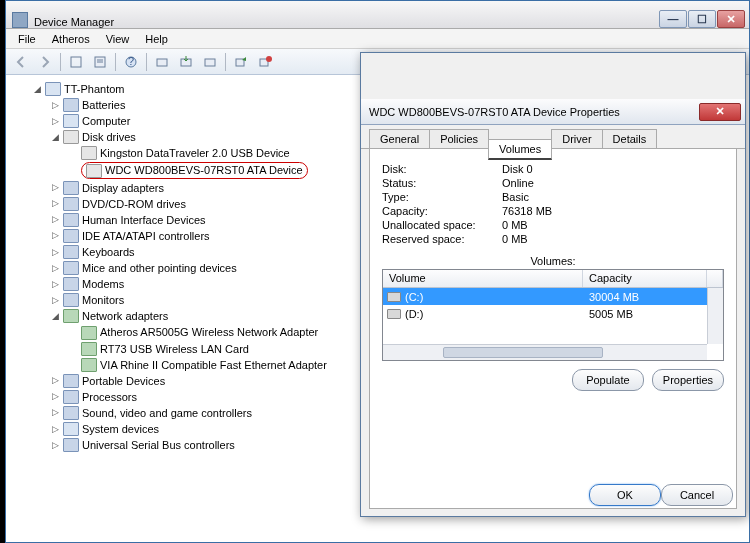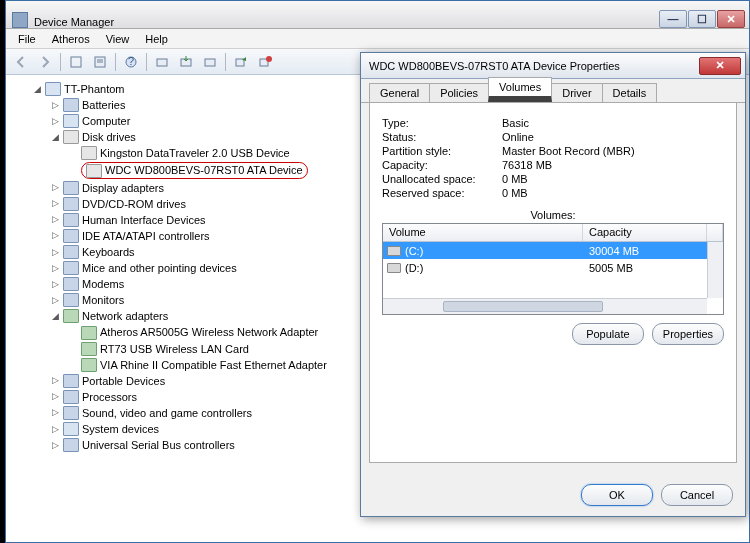--- a/index.html
+++ b/index.html
@@ -29,27 +29,27 @@
 .node .ico.drive { background: #e6e6e6; border-color: #999; }
 .node .ico.net { background: #b8d8b8; border-color: #6fa06f; }
 .node .lbl { vertical-align: middle; }
 .indent1 { padding-left: 18px; }
 .indent2 { padding-left: 36px; }
 .indent3 { padding-left: 54px; }
 .circled { border: 1px solid #c00; border-radius: 10px; padding: 0 4px; display: inline-block; }
 
 
 .dialog { position: absolute; top: 52px; left: 360px; width: 386px; height: 465px; background: #f0f0f0; border: 1px solid #5a7aa0; box-shadow: 2px 2px 10px rgba(0,0,0,0.4); }
-.dlg-titlebar { height: 26px; background: linear-gradient(#fcfcfd,#e0e6ee); border-bottom: 1px solid #8fa3bf; display: flex; align-items: center; padding: 0 4px; }
+.dlg-titlebar { height: 26px; background: linear-gradient(#fcfcfd,#e0e6ee); border-bottom: 1px solid #8fa3bf; display: flex; align-items: center; padding: 0 4px; margin-top: 46px; }
 .dlg-titlebar .dlg-title { flex: 1; color: #000; padding-left: 4px; }
 .dlg-close { width: 42px; height: 18px; background: linear-gradient(#e27474,#c13838); border: 1px solid #8a2a2a; border-radius: 2px; color: #fff; display: flex; align-items: center; justify-content: center; font-weight: bold; }
 
 .tabstrip { height: 24px; display: flex; align-items: flex-end; padding: 4px 4px 0 8px; border-bottom: 1px solid #aaa; background: #f0f0f0; }
 .tab { padding: 3px 10px; border: 1px solid #aaa; border-bottom: none; background: #ececec; margin-right: -1px; position: relative; }
-.tab.active { background: #fff; border-bottom: 6px solid #404040; top: 0; z-index: 2; }
+.tab.active { background: #fff; border-bottom: 2px solid #404040; top: 12px; z-index: 2; }
 .tabpane { background: #fff; margin: 0 8px 8px 8px; border: 1px solid #aaa; border-top: none; padding: 12px; height: 360px; }
 .desc { margin-bottom: 12px; }
 .kv { display: flex; margin: 2px 0; }
 .kv .k { width: 120px; }
 .kv .v { flex: 1; }
 .vol-label { margin-top: 10px; margin-bottom: 2px; text-align: center; }
 .vol-table { border: 1px solid #828790; height: 92px; background: #fff; position: relative; }
 .vol-head { display: flex; background: linear-gradient(#fdfdfe,#ebeef3); border-bottom: 1px solid #bcc4d0; height: 18px; }
 .vol-head .vh { padding: 2px 6px; border-right: 1px solid #d0d6e0; }
 .vh-vol { width: 200px; }
@@ -61,21 +61,21 @@
 .vol-row .vc-cap { flex: 1; padding-left: 6px; }
 .vol-row .vc-scroll { width: 16px; }
 .vol-scroll-v { position: absolute; right: 0; top: 18px; bottom: 16px; width: 16px; background: #eef0f4; border-left: 1px solid #c8cdd6; }
 .vol-scroll-h { position: absolute; left: 0; right: 16px; bottom: 0; height: 16px; background: #eef0f4; border-top: 1px solid #c8cdd6; }
 .vol-scroll-h .thumb { position: absolute; left: 60px; width: 160px; top: 2px; bottom: 2px; background: #cfd7e3; border: 1px solid #a8b3c4; border-radius: 2px; }
 .drive-ico { width: 14px; height: 10px; background: #d8d8d8; border: 1px solid #888; border-radius: 1px; display: inline-block; }
 
 .pane-btns { display: flex; justify-content: flex-end; gap: 8px; margin-top: 8px; }
 .btn { min-width: 72px; height: 22px; background: linear-gradient(#fdfdfd,#e4e8ee); border: 1px solid #8b97a8; border-radius: 10px; padding: 0 10px; display: inline-flex; align-items: center; justify-content: center; cursor: default; }
 .btn.default { border: 1px solid #3579c9; box-shadow: 0 0 2px #6aa8ee; }
-.dlg-btns { position: absolute; right: 12px; bottom: 10px; display: flex; gap: 8px; }
+.dlg-btns { position: absolute; right: 12px; bottom: 10px; display: flex; }
 </style>
 </head>
 <body>
 
 <div class="main-window">
   <div class="titlebar">
     <span class="tb-icon"></span>
     <span class="tb-title">Device Manager</span>
     <div class="tb-btns">
       <div class="tb-btn">—</div>
@@ -188,30 +188,30 @@
   </div>
   <div class="tabstrip">
     <div class="tab">General</div>
     <div class="tab">Policies</div>
     <div class="tab active">Volumes</div>
     <div class="tab">Driver</div>
     <div class="tab">Details</div>
   </div>
   <div class="tabpane">
     <div class="kv">
+        <span class="k">Disk:</span>
+        <span class="v">Disk 0</span>
+      </div>
+    <div class="kv">
+        <span class="k">Status:</span>
+        <span class="v">Online</span>
+      </div>
+    <div class="kv">
         <span class="k">Type:</span>
         <span class="v">Basic</span>
-      </div>
-    <div class="kv">
-        <span class="k">Status:</span>
-        <span class="v">Online</span>
-      </div>
-    <div class="kv">
-        <span class="k">Partition style:</span>
-        <span class="v">Master Boot Record (MBR)</span>
       </div>
     <div class="kv">
         <span class="k">Capacity:</span>
         <span class="v">76318 MB</span>
       </div>
     <div class="kv">
         <span class="k">Unallocated space:</span>
         <span class="v">0 MB</span>
       </div>
     <div class="kv">

